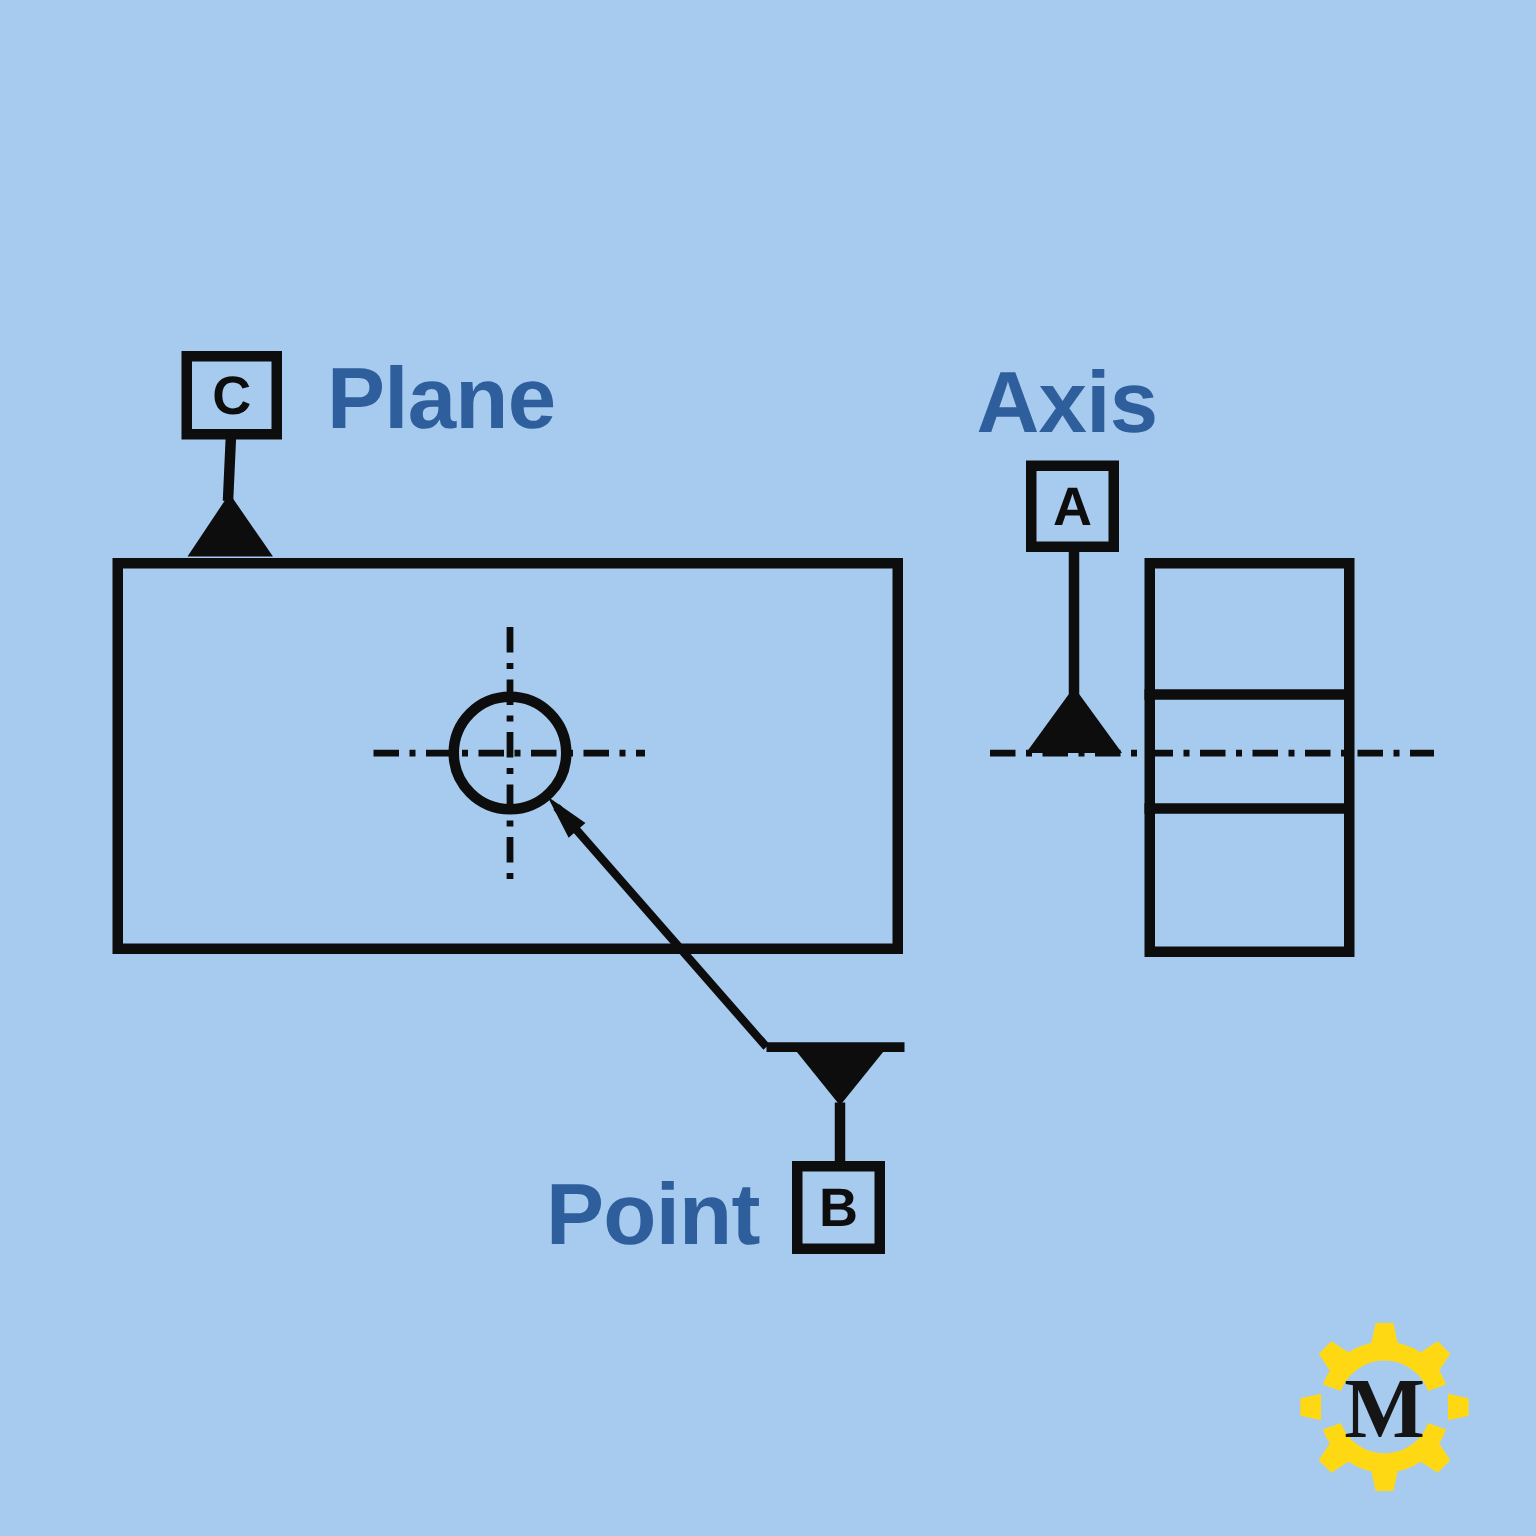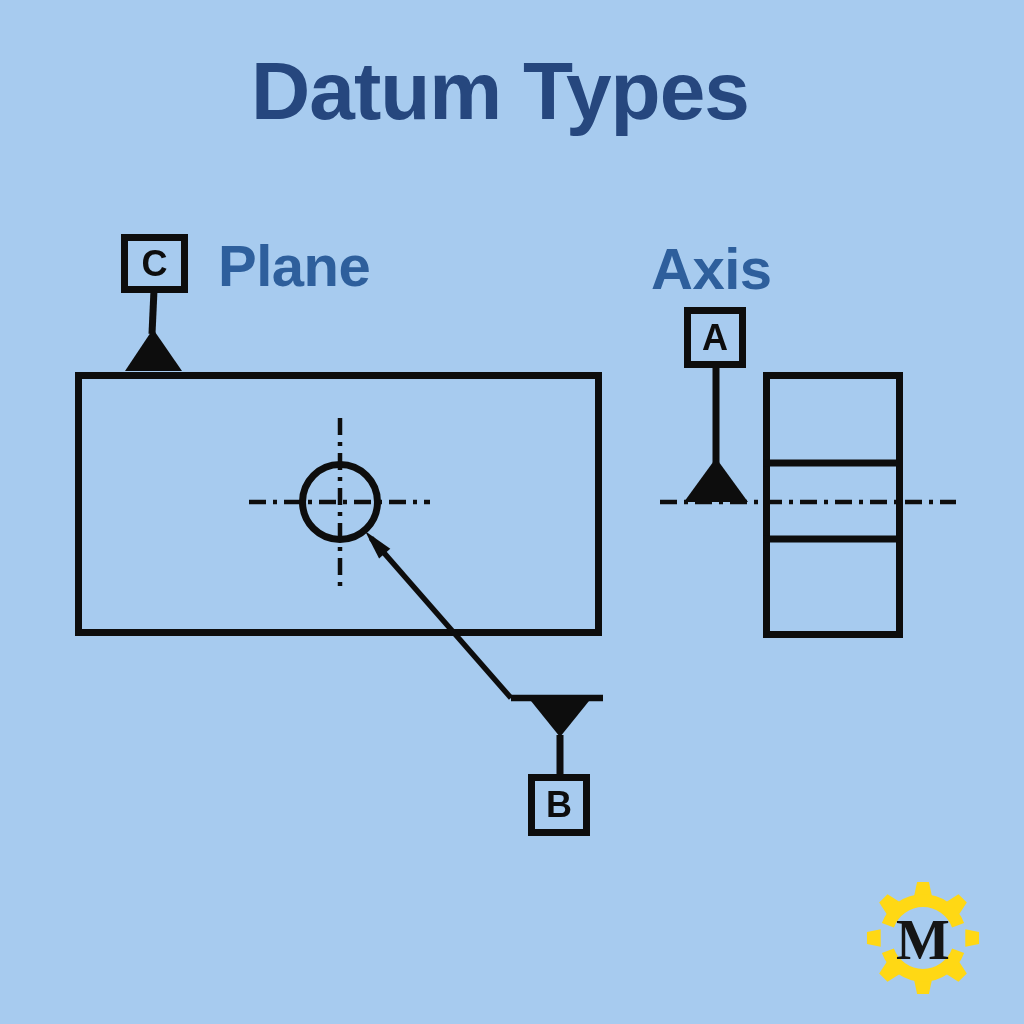--- a/index.html
+++ b/index.html
@@ -72,24 +72,24 @@
     font-size: 57px;
     color: #151515;
     padding-top: 2px;
   }
 </style>
 </head>
 <body>
 
 <div class="canvas">
 
-  <div class="page-title">Datum Types</div>
 
   <div class="section-label label-plane">Plane</div>
   <div class="section-label label-axis">Axis</div>
+  <div class="section-label label-point">Point</div>
 
   <svg class="drawing-svg" viewBox="0 0 1024 1024">
 
     <rect x="78.5" y="375.5" width="520" height="257" fill="none" stroke="#0D0D0D" stroke-width="7"></rect>
 
     <circle cx="340" cy="502" r="37.5" fill="none" stroke="#0D0D0D" stroke-width="7"></circle>
     <line x1="340" y1="418" x2="340" y2="590" stroke="#0D0D0D" stroke-width="4.5" stroke-dasharray="17 7 4 7"></line>
     <line x1="249" y1="502" x2="430" y2="502" stroke="#0D0D0D" stroke-width="4.5" stroke-dasharray="17 7 4 7"></line>
 
     <line x1="154" y1="290" x2="152" y2="334" stroke="#0D0D0D" stroke-width="7"></line>

